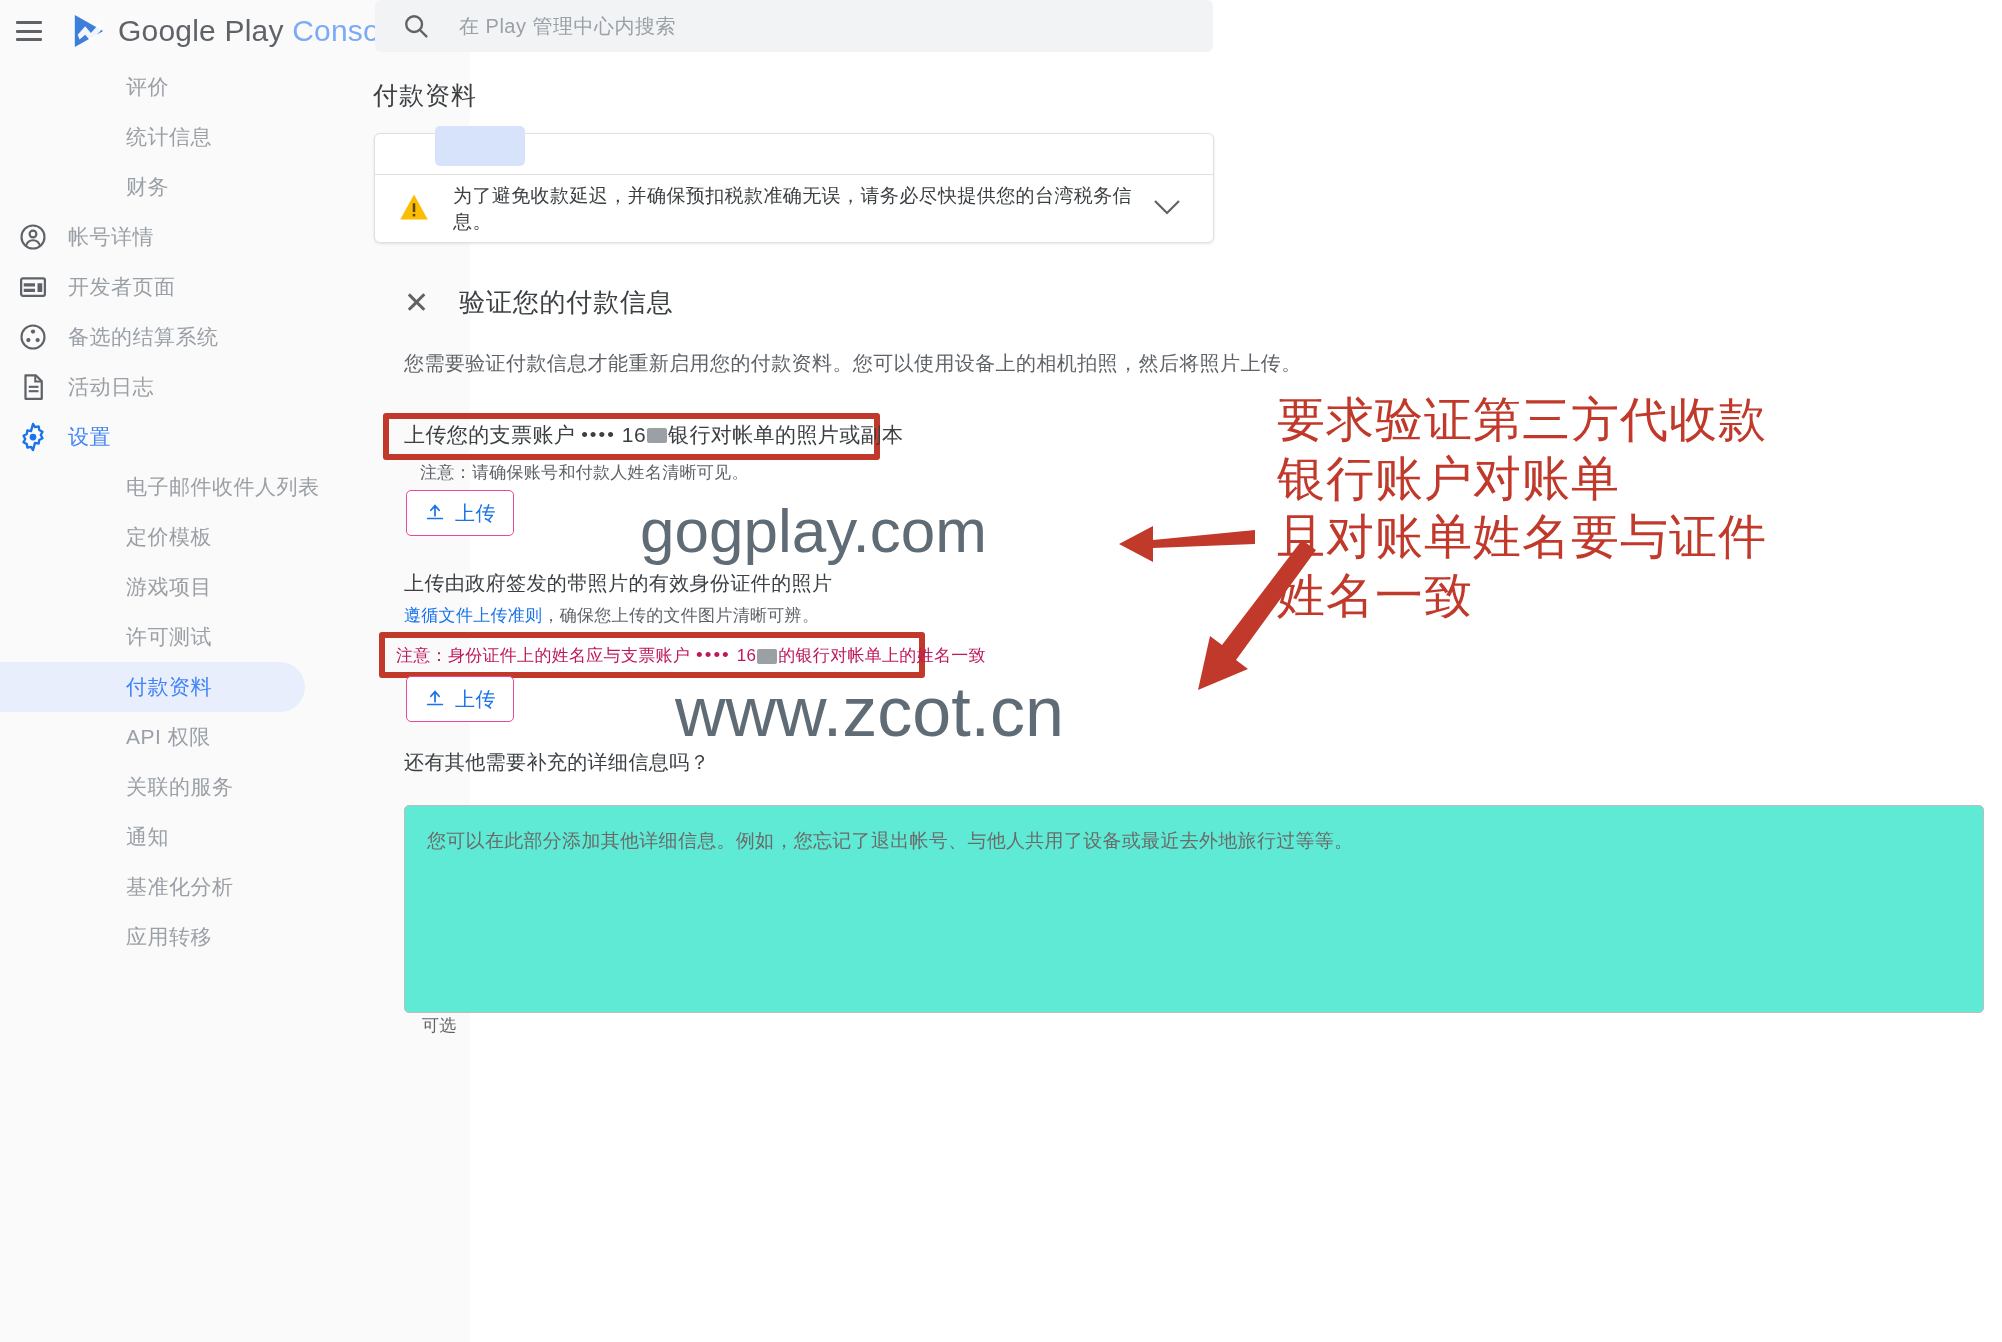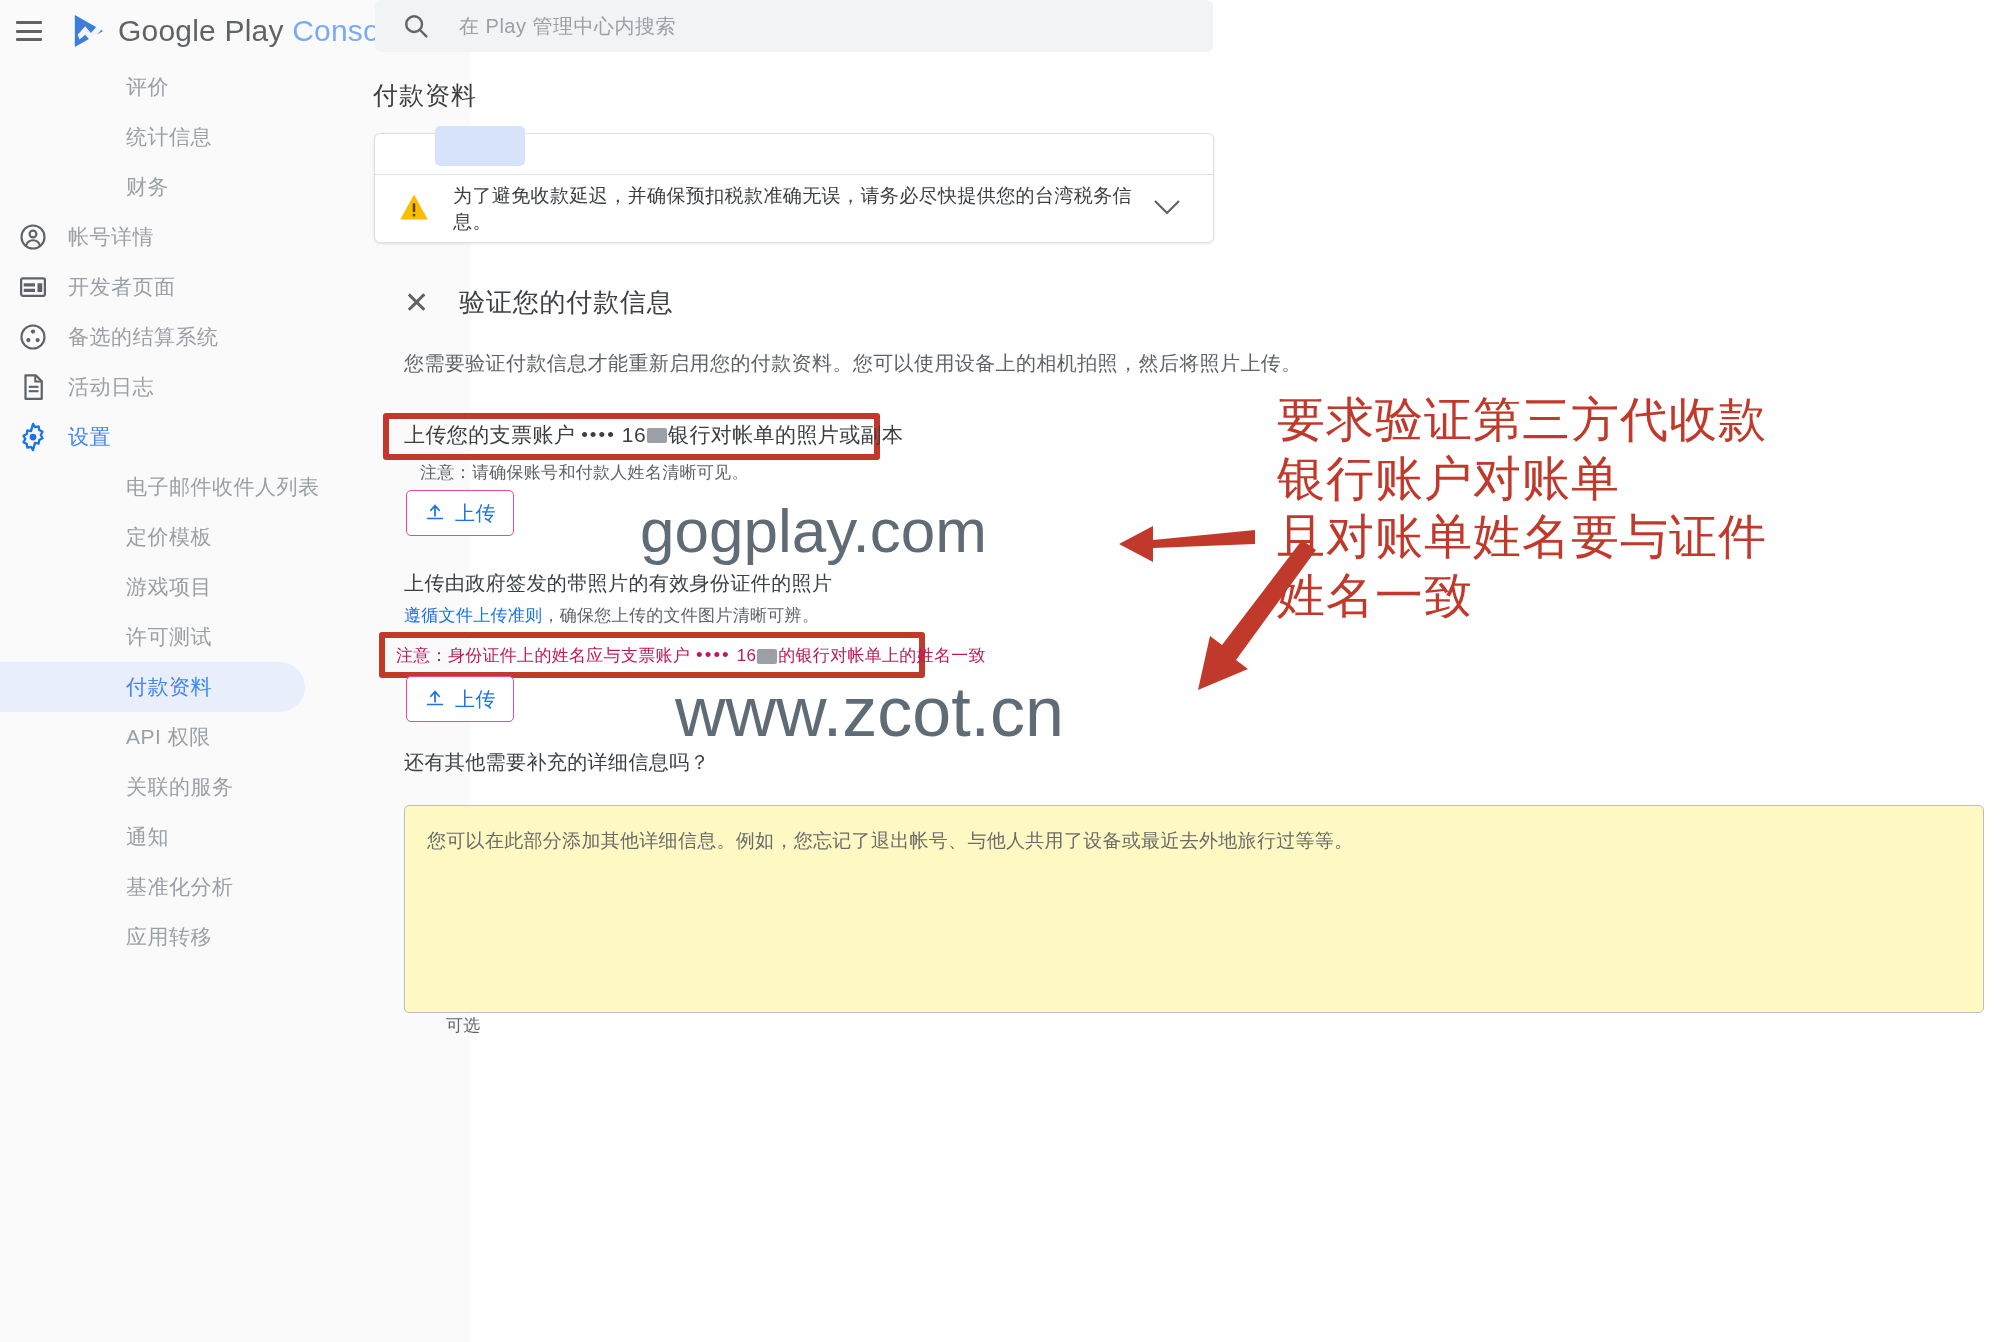--- a/index.html
+++ b/index.html
@@ -151,29 +151,29 @@
     position: absolute; left: 396px; top: 644px;
     font-size: 17px; color: #be185d; letter-spacing: .3px;
   }
 
   #extra-q {
     position: absolute; left: 404px; top: 749px;
     font-size: 20px; color: #3c4043; letter-spacing: .4px;
   }
   #notes-area {
     position: absolute; left: 404px; top: 805px; width: 1580px; height: 208px;
-    border: 1px solid #bdbdbd; border-radius: 5px; background: #fef9c3; text-decoration: underline;
+    border: 1px solid #bdbdbd; border-radius: 5px; background: #5eead4; text-decoration: underline;
   }
   #notes-placeholder {
     position: absolute; left: 22px; top: 22px; width: 1520px;
     font-size: 19px; color: #6b6b6b; letter-spacing: .3px;
   }
   #optional {
     position: absolute; left: 422px; top: 1014px;
-    font-size: 17px; color: #5f6368; letter-spacing: .3px; margin-left: 24px;
+    font-size: 17px; color: #5f6368; letter-spacing: .3px;
   }
 
   
   .watermark {
     position: absolute; color: #5f6b75; font-weight: 400;
     white-space: nowrap; pointer-events: none;
   }
   #wm1 { left: 640px; top: 495px; font-size: 62px; }
   #wm2 { left: 675px; top: 672px; font-size: 70px; }
 

